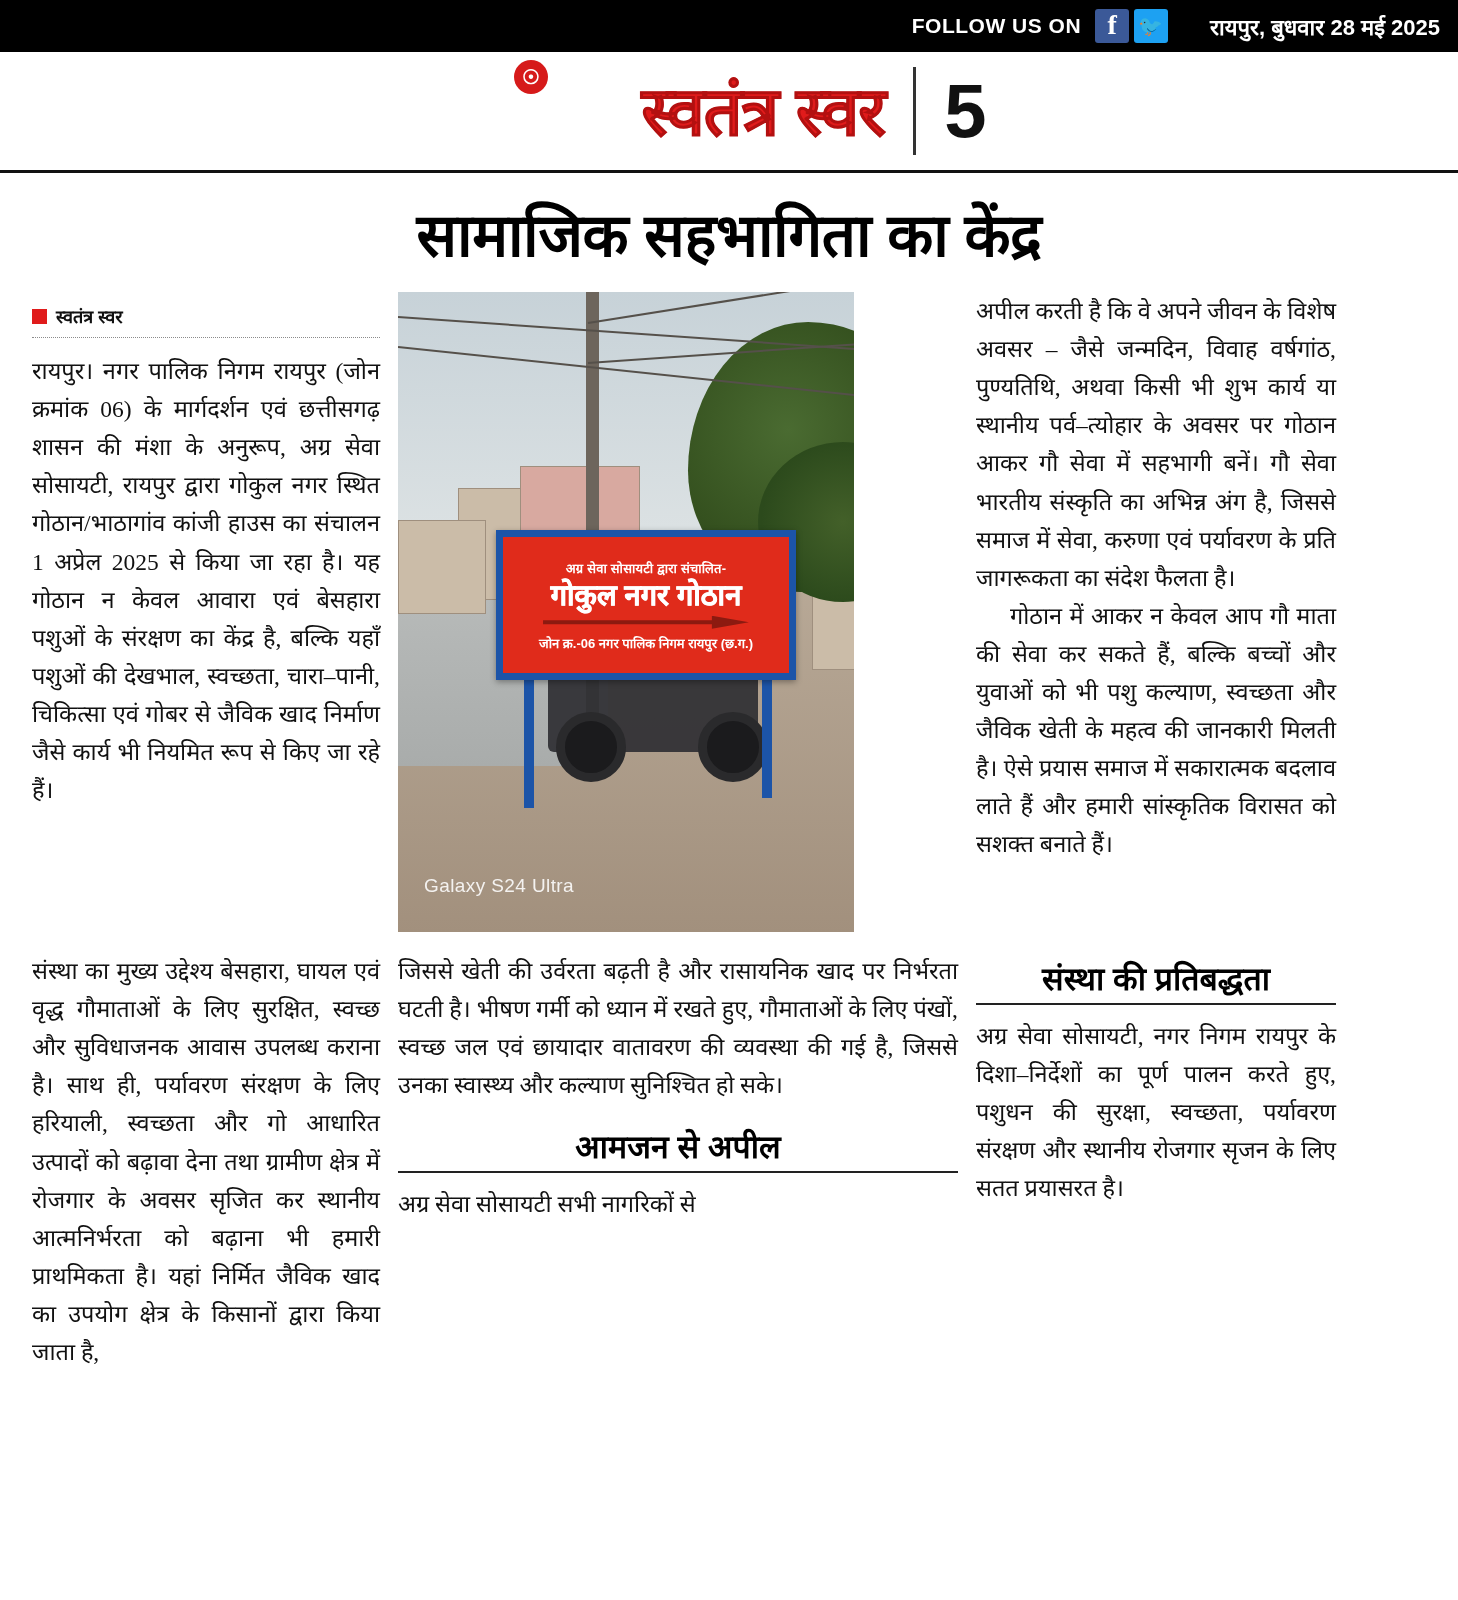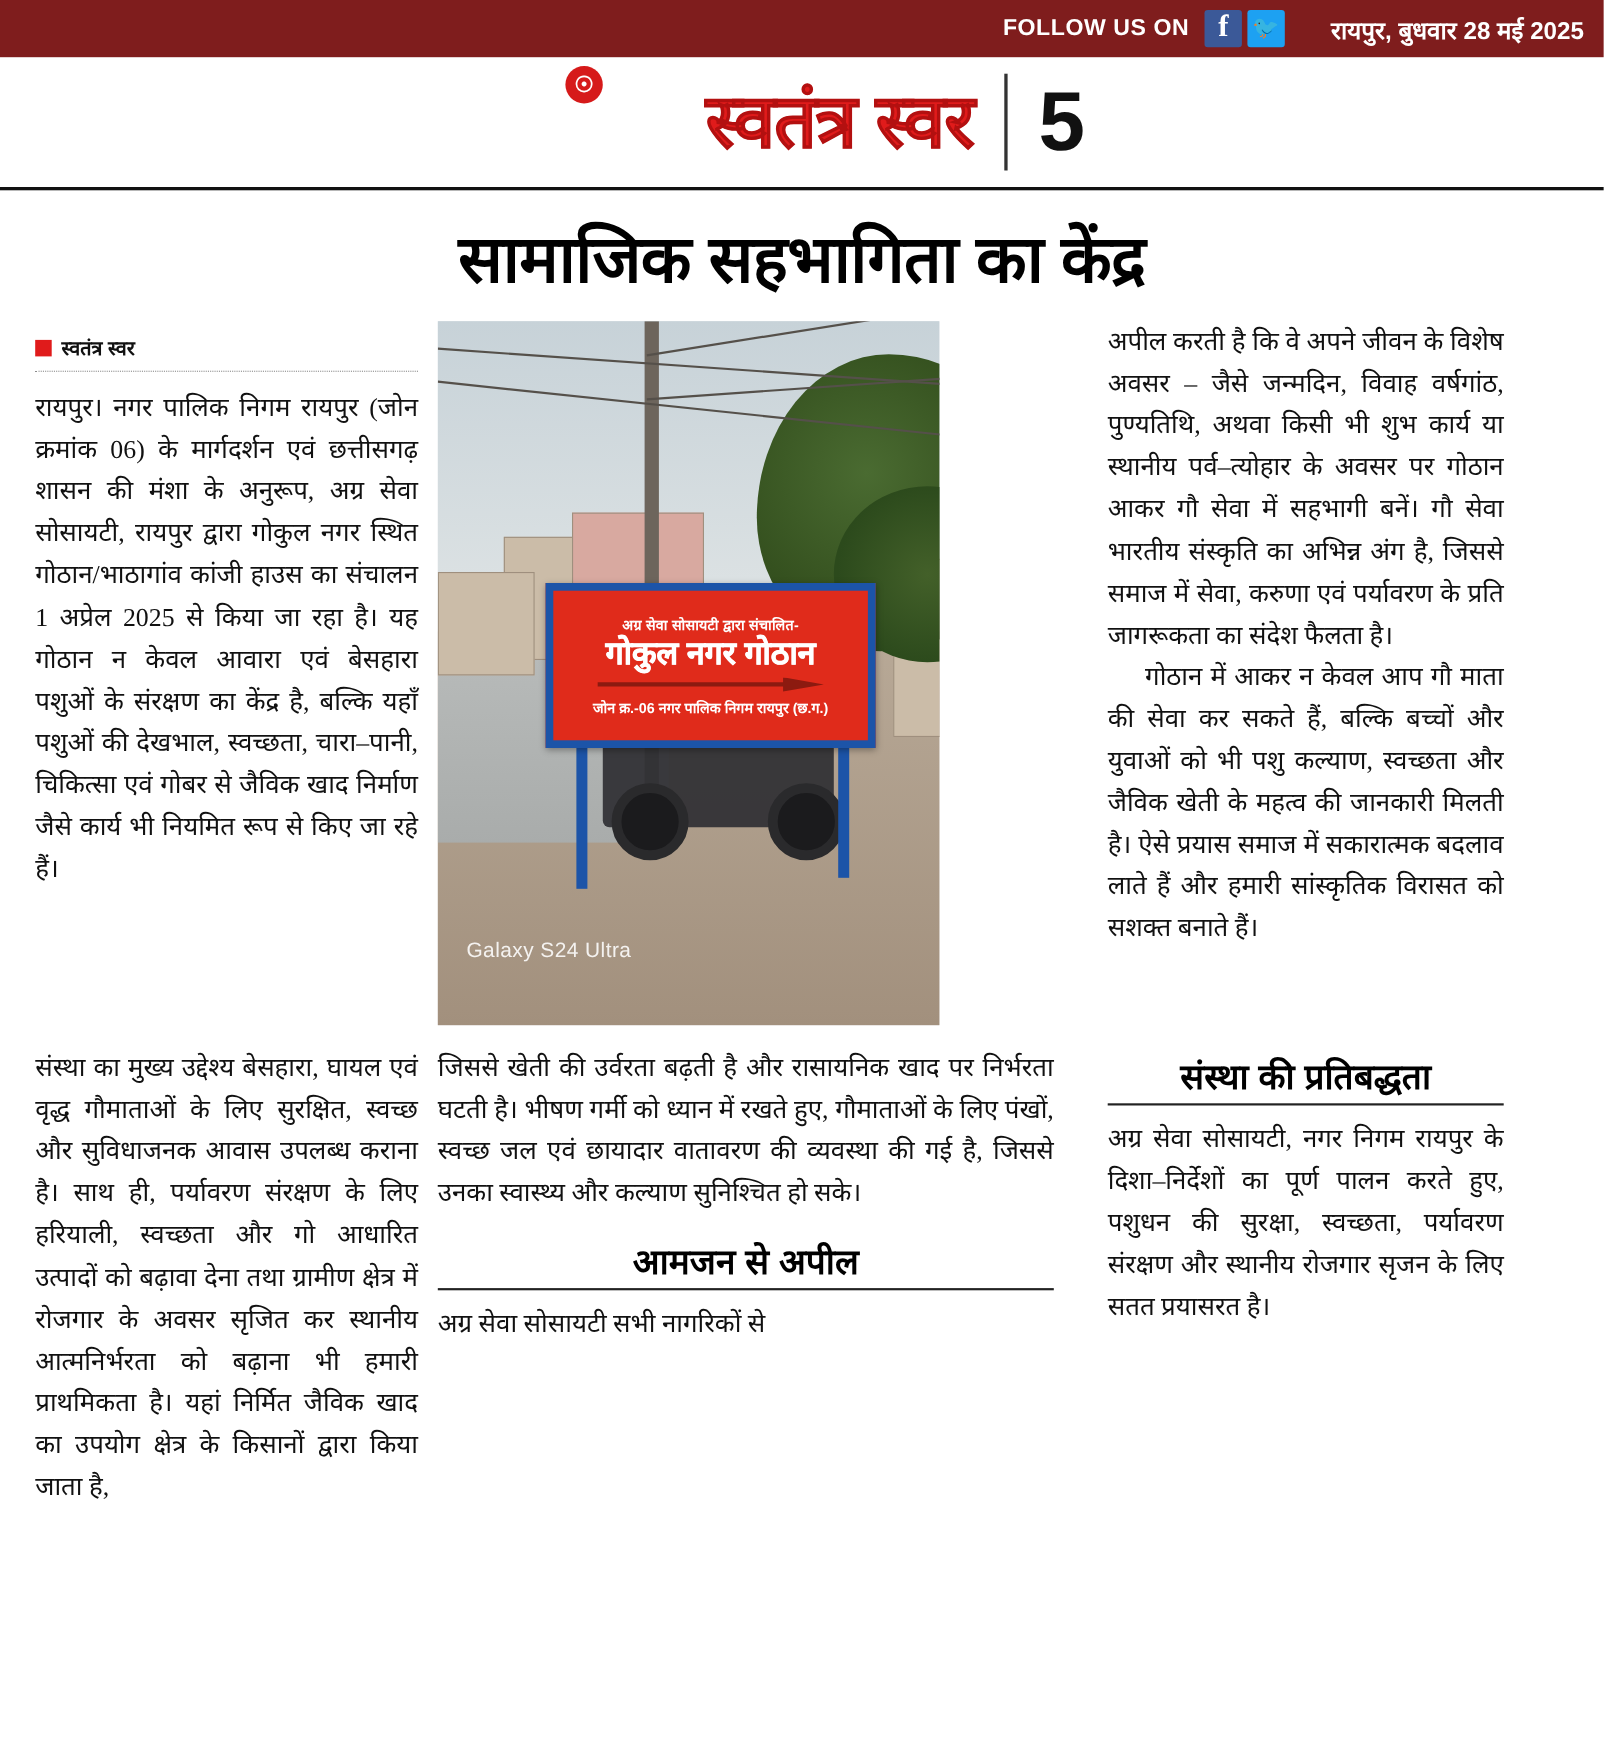--- a/index.html
+++ b/index.html
@@ -12,21 +12,21 @@
     height: 1600px;
     font-family: "Liberation Serif", serif;
     color: #111;
     overflow: hidden;
     position: relative;
   }
 
   
   .topbar {
     height: 52px;
-    background: #7f1d1d;
+    background: #000000;
     display: flex;
     align-items: center;
     justify-content: flex-end;
     padding-right: 18px;
     box-sizing: border-box;
   }
   .follow-text {
     color: #fff;
     font-family: "Liberation Sans", sans-serif;
     font-weight: bold;
@@ -142,21 +142,21 @@
   
   .content {
     display: flex;
     padding: 10px 32px 0 32px;
     box-sizing: border-box;
     gap: 18px;
   }
   .col { box-sizing: border-box; }
   .col-left { width: 348px; }
   .col-mid { width: 560px; }
-  .col-right { width: 360px; margin-left: 31px; }
+  .col-right { width: 360px; }
 
   .byline {
     display: flex;
     align-items: center;
     gap: 9px;
     margin-top: 12px;
   }
   .byline-square {
     width: 15px;
     height: 15px;
@@ -296,21 +296,21 @@
     border: 9px solid #2a2a2c;
   }
   .w1 { left: 158px; top: 420px; }
   .w2 { left: 300px; top: 420px; }
   .bike {
     position: absolute; left: 122px; top: 300px;
     width: 46px; height: 26px; background: #3a3f46; border-radius: 4px;
   }
   .watermark {
     position: absolute;
-    left: 26px; bottom: 56px;
+    left: 26px; bottom: 35px;
     color: rgba(255,255,255,.88);
     font-family: "Liberation Sans", sans-serif;
     font-size: 19px;
     letter-spacing: .4px;
   }
 
   
   .subhead {
     font-family: Liberation Sans, sans-serif;
     font-weight: bold;

